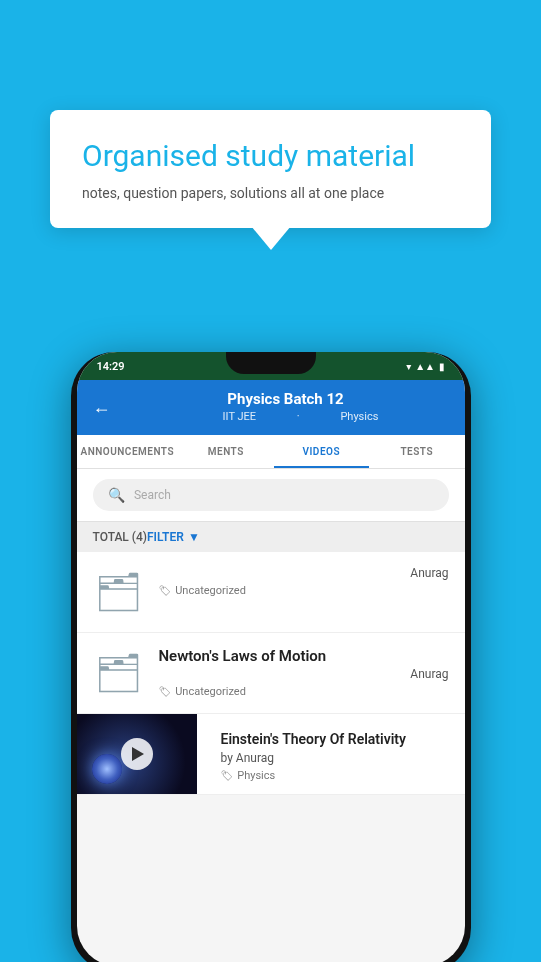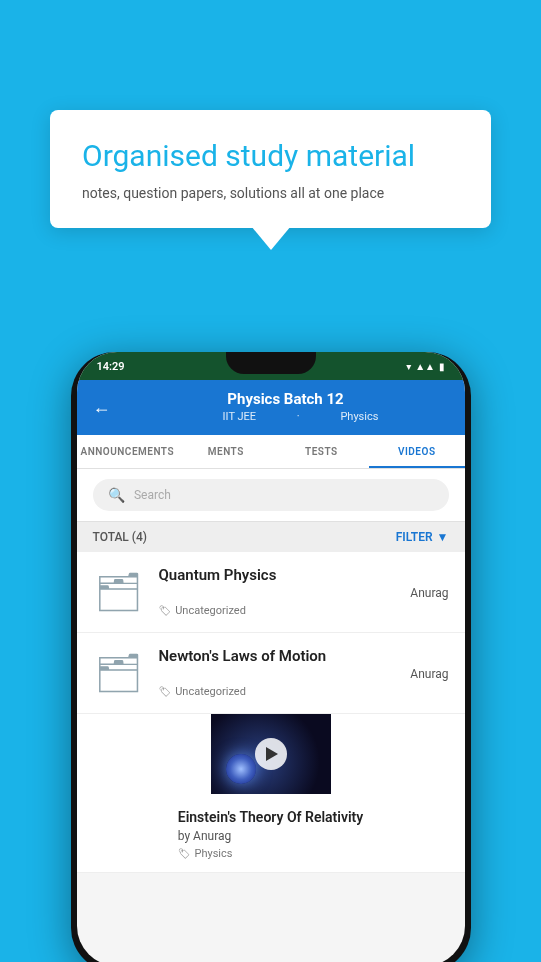--- a/index.html
+++ b/index.html
@@ -214,21 +214,21 @@
     .search-text {
       color: #aaa;
       font-size: 12px;
     }
 
     
     .filter-bar {
       background: #eeeeee;
       display: flex;
       align-items: center;
-      justify-content: space-between;
+      justify-content: flex-start;
       padding: 8px 16px;
     }
 
     .total-count {
       font-size: 12px;
       color: #555;
       font-weight: 500;
     }
 
     .filter-btn {
@@ -301,25 +301,24 @@
     }
 
     .tag-icon {
       font-size: 10px;
       color: #888;
     }
 
     
     .list-item-thumb {
       display: flex;
-      align-items: center;
+      align-items: flex-end;
       padding: 0 0 0 0;
       border-bottom: 1px solid #eee;
-      gap: 2px;
-      flex-direction: column;
+      gap: 12px;
     }
 
     .thumb-wrap {
       width: 120px;
       height: 80px;
       background: #1a1a2e;
       position: relative;
       flex-shrink: 0;
       overflow: hidden;
       display: flex;
@@ -423,22 +422,22 @@
           <span>IIT JEE</span>
           <span> · </span>
           <span>Physics</span>
         </div>
       </div>
     </div>
 
     <div class="tabs-bar">
       <div class="tab-item">ANNOUNCEMENTS</div>
       <div class="tab-item">MENTS</div>
+      <div class="tab-item active">VIDEOS</div>
       <div class="tab-item">TESTS</div>
-      <div class="tab-item active">VIDEOS</div>
     </div>
 
     <div class="search-container">
       <div class="search-box">
         <span class="search-icon">🔍</span>
         <span class="search-text">Search</span>
       </div>
     </div>
 
     <div class="filter-bar">
@@ -449,21 +448,20 @@
       </div>
     </div>
 
     <div class="content-list">
 
       <div class="list-item">
         <div class="item-icon-wrap">
           <span class="folder-icon">🗂</span>
         </div>
         <div class="item-info">
-          <div class="item-title">Quantum Physics</div>
           <div class="item-author">Anurag</div>
           <div class="item-tag">
             <span class="tag-icon">🏷</span>
             <span>Uncategorized</span>
           </div>
         </div>
       </div>
 
       <div class="list-item">
         <div class="item-icon-wrap">

